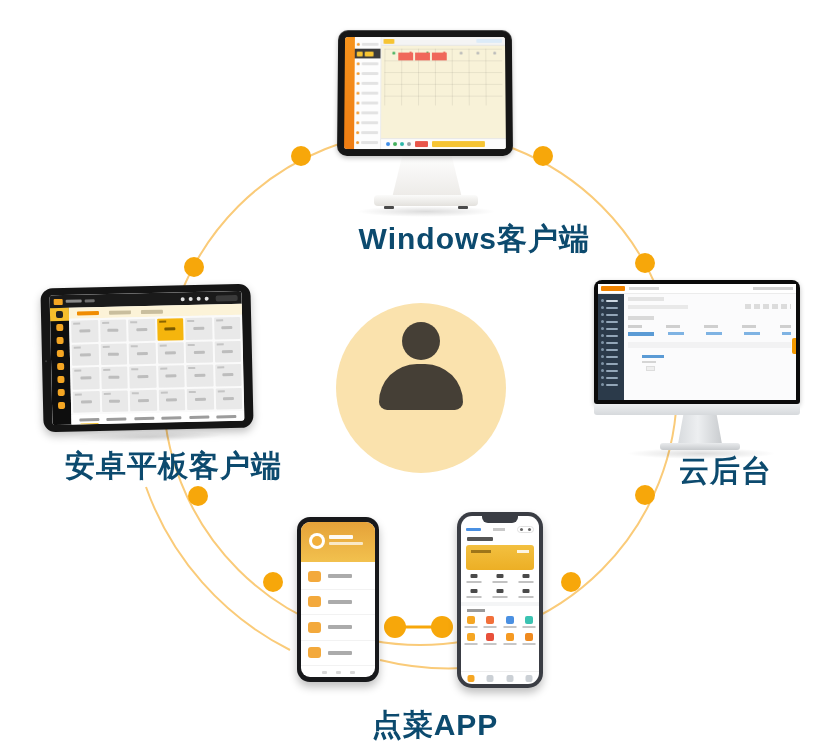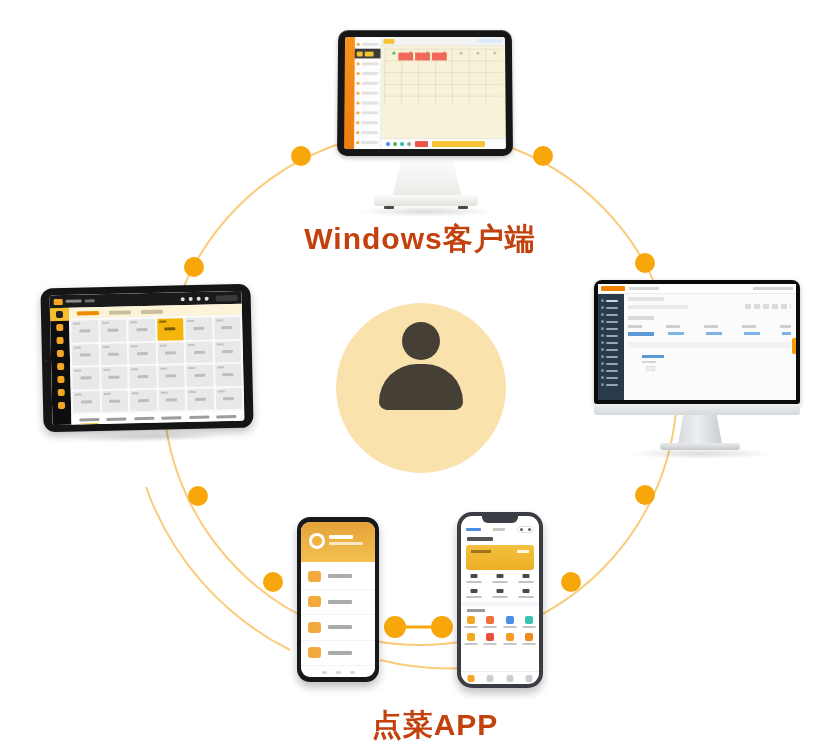--- a/index.html
+++ b/index.html
@@ -4,22 +4,22 @@
 <style>
   html,body{margin:0;padding:0;background:#ffffff;}
   #canvas{position:relative;width:835px;height:751px;background:#fff;overflow:hidden;
           font-family:"Liberation Sans","DejaVu Sans",sans-serif;}
   #canvas *{box-sizing:border-box;}
 
   
   .ring-layer{position:absolute;left:0;top:0;z-index:1;}
 
   
-  .dev-label{position:absolute;z-index:6;color:#c2410c;font-weight:bold;font-size:30px;
-             text-align:center;letter-spacing:1px;white-space:nowrap;}
+  .dev-label{position:absolute;z-index:6;color:#0c4a6e;font-weight:bold;font-size:30px;
+             text-align:right;letter-spacing:1px;white-space:nowrap;}
   .label-windows{left:250px;top:219px;width:340px;}
   .label-tablet{left:18px;top:446px;width:264px;}
   .label-cloud{left:628px;top:451px;width:144px;}
   .label-phones{left:170px;top:705px;width:530px;display:flex;justify-content:center;gap:17px;}
 
   
   .center-badge{position:absolute;z-index:4;left:336px;top:303px;width:170px;height:170px;
                 border-radius:50%;background:#FAE2AD;}
   .person-head{position:absolute;left:50%;top:19px;transform:translateX(-50%);
                width:38px;height:38px;border-radius:50%;background:#453F36;}
@@ -325,20 +325,21 @@
                 <div class="cell"></div>
                 <div class="cell"></div>
                 <div class="cell"></div>
                 <div class="cell"></div>
               </div>
           </div>
         </div>
       </div>
     </div>
   </div>
+  <div class="dev-label label-tablet">安卓平板客户端</div>
 
   <div class="device monitor">
     <div class="gshadow"></div>
     <div class="mon-neck"></div>
     <div class="mon-base"></div>
     <div class="mon-bezel">
       <div class="mon-ui">
         <div class="mon-head">
           <span class="mh-logo"></span>
           <span class="mh-crumb"></span>
@@ -372,20 +373,21 @@
             <div class="mc-small1"></div>
             <div class="mc-small2"></div>
             <div class="mc-small3"></div>
             <div class="mc-orange-tab"></div>
           </div>
         </div>
       </div>
     </div>
     <div class="mon-chin"></div>
   </div>
+  <div class="dev-label label-cloud">云后台</div>
 
   <div class="center-badge">
     <div class="person-head"></div>
     <div class="person-body"></div>
   </div>
 
   <div class="device phoneL">
     <div class="plp-body">
       <div class="plp-screen">
         <div class="plp-head">

